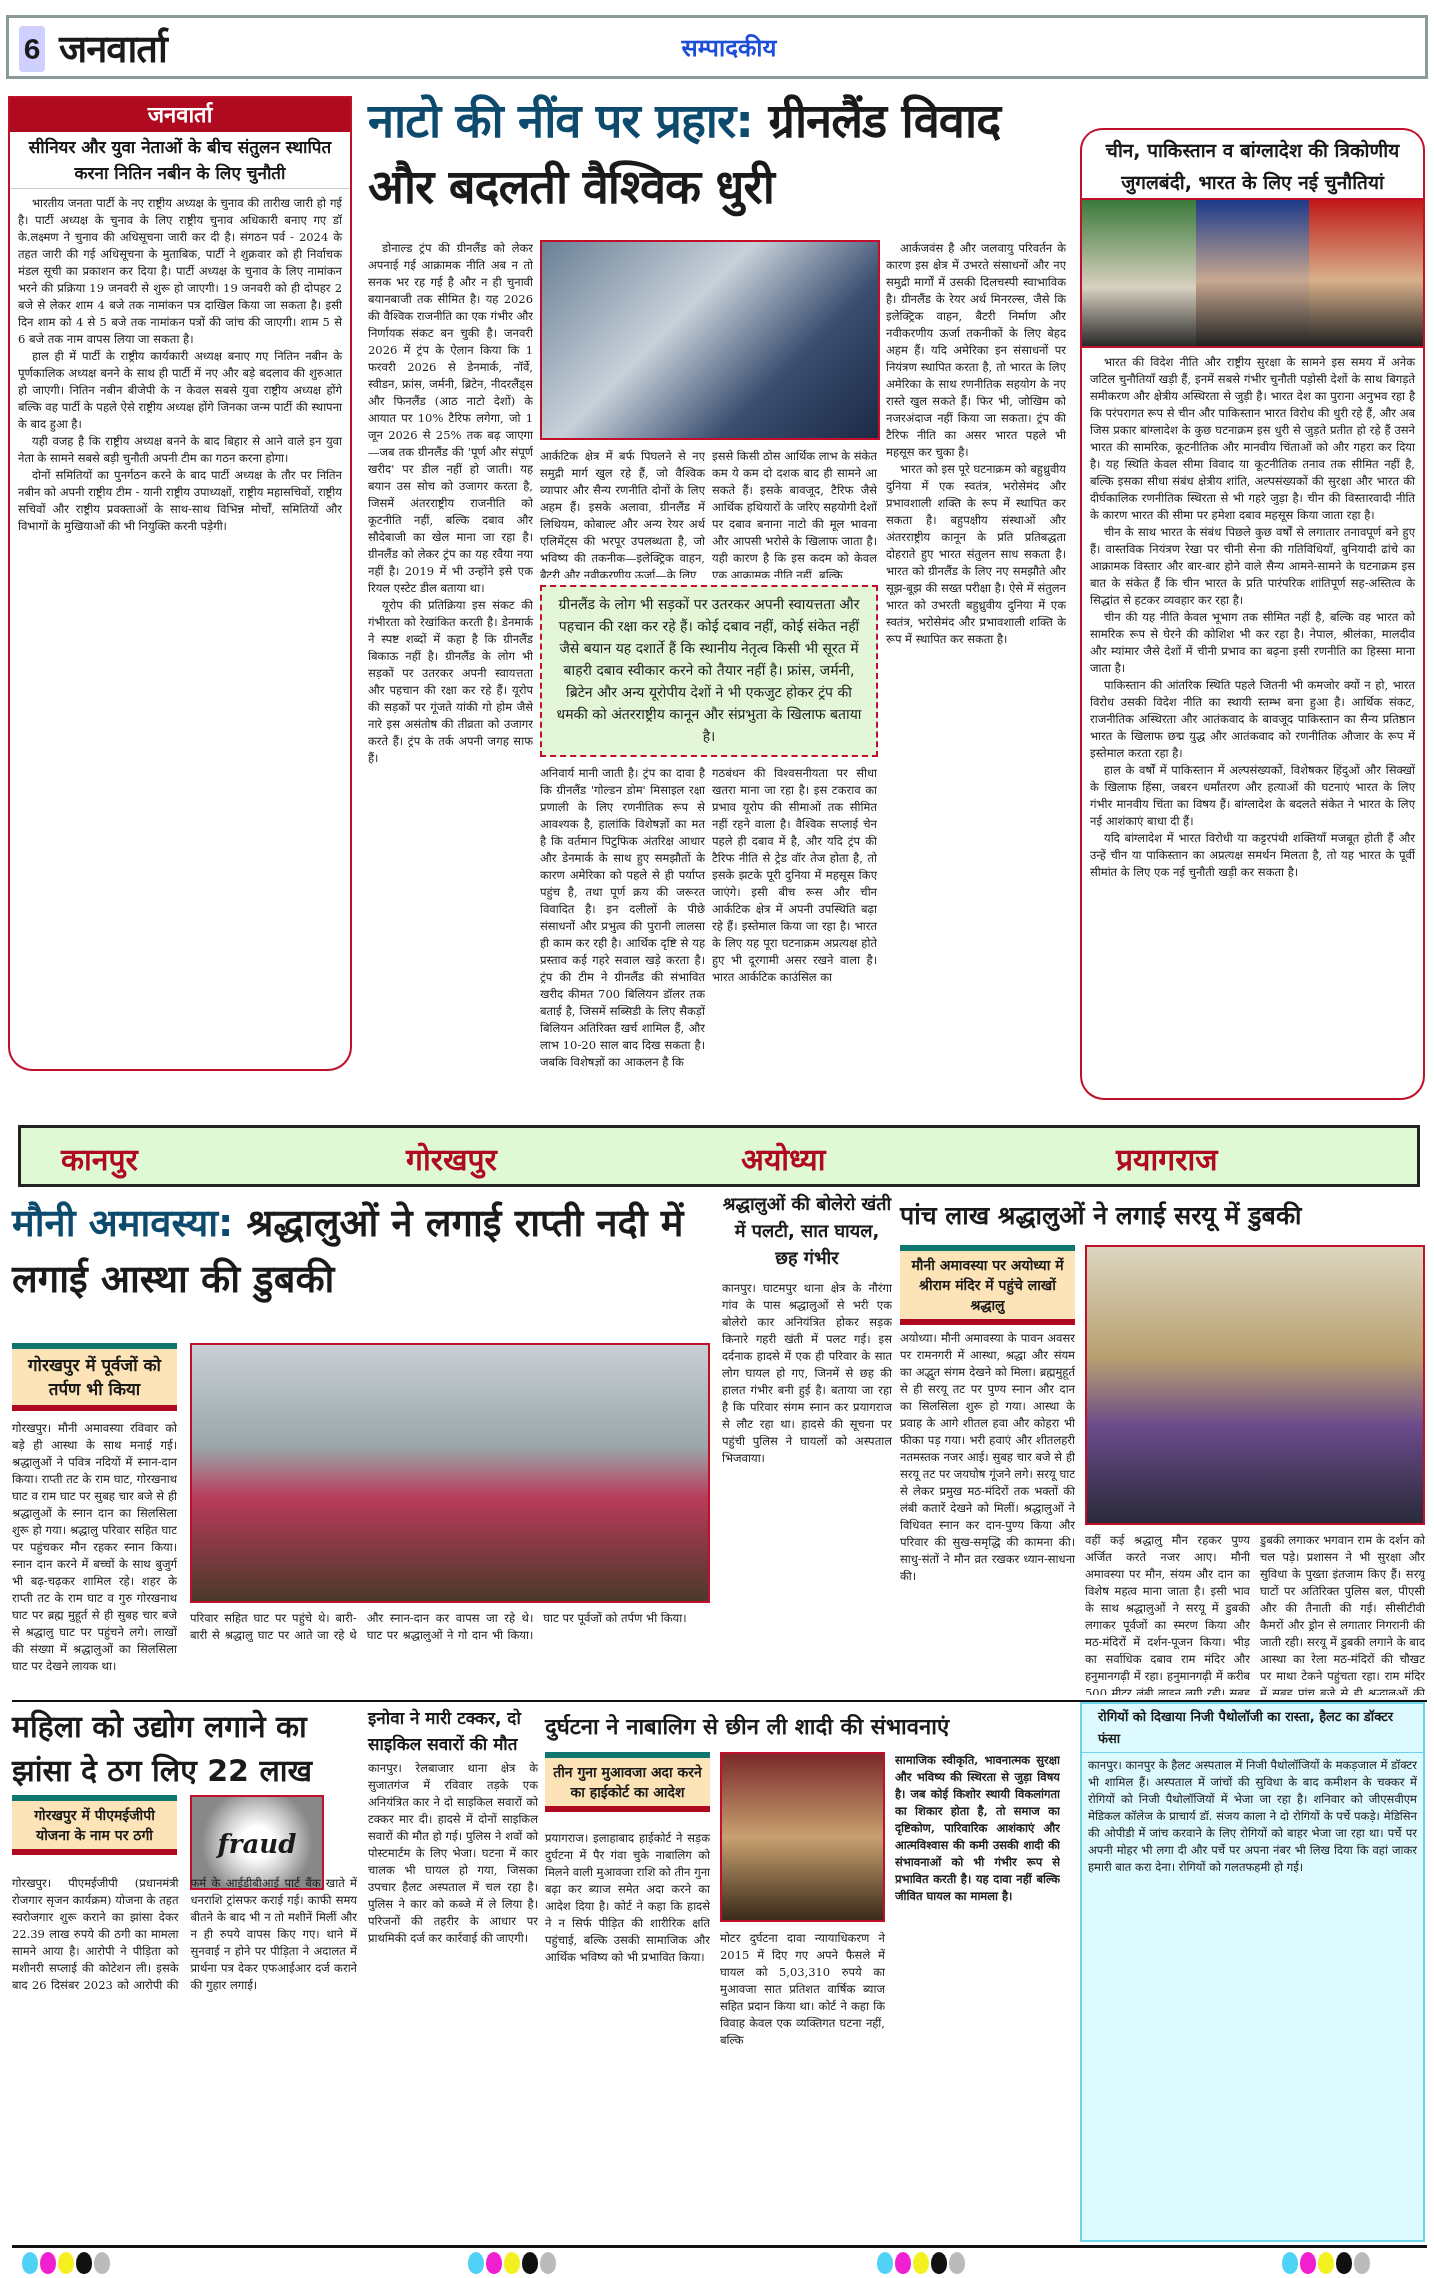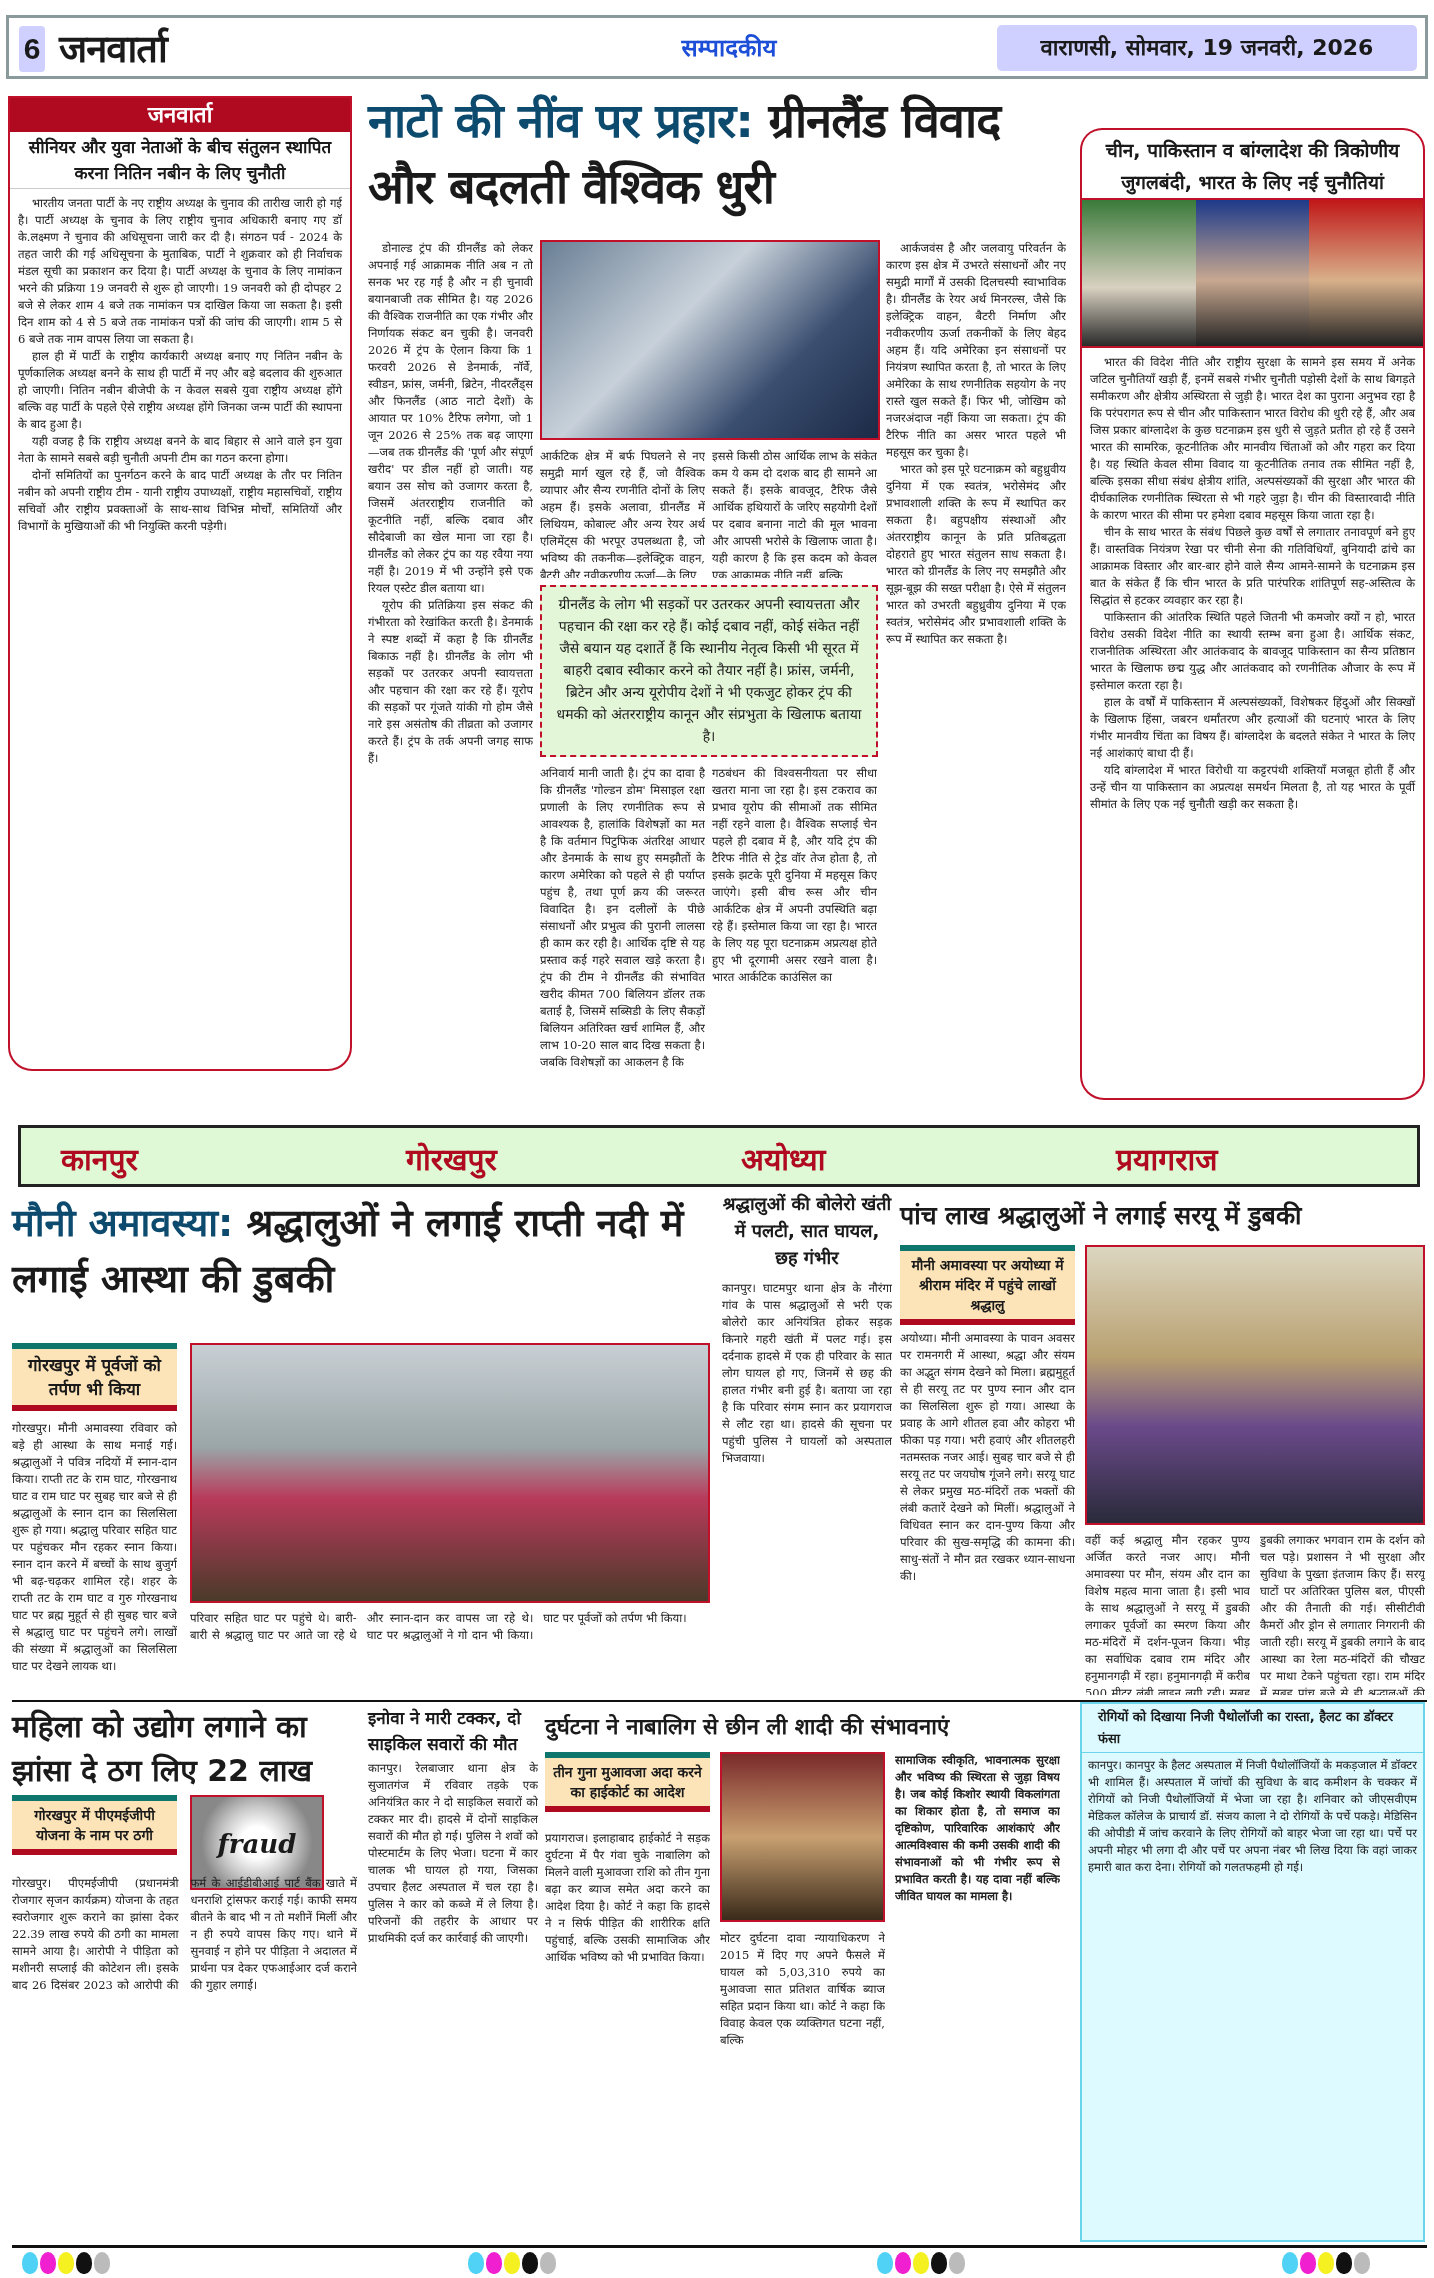--- a/index.html
+++ b/index.html
@@ -30,21 +30,20 @@
   .regmarks { display: flex; gap: 2px; }
   .dot { width: 16px; height: 22px; border-radius: 50% 50% 45% 45%; }
 </style>
 </head>
 <body>
 
 <div class="abs masthead">
   <div class="abs pagenum">6</div>
   <div class="abs paper-name">जनवार्ता</div>
   <div class="abs section-name">सम्पादकीय</div>
-  <div class="abs dateline">वाराणसी, सोमवार, 19 जनवरी, 2026</div>
 </div>
 
 <div class="abs red-box" style="left:8px; top:96px; width:344px; height:975px;">
   <div class="brand-bar">जनवार्ता</div>
   <div class="sub-head">सीनियर और युवा नेताओं के बीच संतुलन स्थापित करना नितिन नबीन के लिए चुनौती</div>
   <div class="col-text" style="padding:6px 8px; height:880px;">
     <p>भारतीय जनता पार्टी के नए राष्ट्रीय अध्यक्ष के चुनाव की तारीख जारी हो गई है। पार्टी अध्यक्ष के चुनाव के लिए राष्ट्रीय चुनाव अधिकारी बनाए गए डॉ के.लक्ष्मण ने चुनाव की अधिसूचना जारी कर दी है। संगठन पर्व - 2024 के तहत जारी की गई अधिसूचना के मुताबिक, पार्टी ने शुक्रवार को ही निर्वाचक मंडल सूची का प्रकाशन कर दिया है। पार्टी अध्यक्ष के चुनाव के लिए नामांकन भरने की प्रक्रिया 19 जनवरी से शुरू हो जाएगी। 19 जनवरी को ही दोपहर 2 बजे से लेकर शाम 4 बजे तक नामांकन पत्र दाखिल किया जा सकता है। इसी दिन शाम को 4 से 5 बजे तक नामांकन पत्रों की जांच की जाएगी। शाम 5 से 6 बजे तक नाम वापस लिया जा सकता है।</p>
     <p>हाल ही में पार्टी के राष्ट्रीय कार्यकारी अध्यक्ष बनाए गए नितिन नबीन के पूर्णकालिक अध्यक्ष बनने के साथ ही पार्टी में नए और बड़े बदलाव की शुरुआत हो जाएगी। नितिन नबीन बीजेपी के न केवल सबसे युवा राष्ट्रीय अध्यक्ष होंगे बल्कि वह पार्टी के पहले ऐसे राष्ट्रीय अध्यक्ष होंगे जिनका जन्म पार्टी की स्थापना के बाद हुआ है।</p>
     <p>यही वजह है कि राष्ट्रीय अध्यक्ष बनने के बाद बिहार से आने वाले इन युवा नेता के सामने सबसे बड़ी चुनौती अपनी टीम का गठन करना होगा।</p>
     <p>दोनों समितियों का पुनर्गठन करने के बाद पार्टी अध्यक्ष के तौर पर नितिन नबीन को अपनी राष्ट्रीय टीम - यानी राष्ट्रीय उपाध्यक्षों, राष्ट्रीय महासचिवों, राष्ट्रीय सचिवों और राष्ट्रीय प्रवक्ताओं के साथ-साथ विभिन्न मोर्चों, समितियों और विभागों के मुखियाओं की भी नियुक्ति करनी पड़ेगी।</p>
@@ -73,20 +72,21 @@
 <div class="abs" style="left:1080px; top:88px; width:345px; height:985px;">
   <div class="right-head">चीन, पाकिस्तान व बांग्लादेश की त्रिकोणीय जुगलबंदी, भारत के लिए नई चुनौतियां</div>
   <div class="faces">
     <div class="face" style="background:linear-gradient(#3a7a3a,#d8d0c0 60%,#2a2a2a);"></div>
     <div class="face" style="background:linear-gradient(#1d3a8a,#c8a890 55%,#222);"></div>
     <div class="face" style="background:linear-gradient(#c01818,#d8b08a 55%,#222);"></div>
   </div>
   <div class="col-text red-box" style="border-top:none; padding:6px 8px; height:752px;">
     <p>भारत की विदेश नीति और राष्ट्रीय सुरक्षा के सामने इस समय में अनेक जटिल चुनौतियाँ खड़ी हैं, इनमें सबसे गंभीर चुनौती पड़ोसी देशों के साथ बिगड़ते समीकरण और क्षेत्रीय अस्थिरता से जुड़ी है। भारत देश का पुराना अनुभव रहा है कि परंपरागत रूप से चीन और पाकिस्तान भारत विरोध की धुरी रहे हैं, और अब जिस प्रकार बांग्लादेश के कुछ घटनाक्रम इस धुरी से जुड़ते प्रतीत हो रहे हैं उसने भारत की सामरिक, कूटनीतिक और मानवीय चिंताओं को और गहरा कर दिया है। यह स्थिति केवल सीमा विवाद या कूटनीतिक तनाव तक सीमित नहीं है, बल्कि इसका सीधा संबंध क्षेत्रीय शांति, अल्पसंख्यकों की सुरक्षा और भारत की दीर्घकालिक रणनीतिक स्थिरता से भी गहरे जुड़ा है। चीन की विस्तारवादी नीति के कारण भारत की सीमा पर हमेशा दबाव महसूस किया जाता रहा है।</p>
     <p>चीन के साथ भारत के संबंध पिछले कुछ वर्षों से लगातार तनावपूर्ण बने हुए हैं। वास्तविक नियंत्रण रेखा पर चीनी सेना की गतिविधियाँ, बुनियादी ढांचे का आक्रामक विस्तार और बार-बार होने वाले सैन्य आमने-सामने के घटनाक्रम इस बात के संकेत हैं कि चीन भारत के प्रति पारंपरिक शांतिपूर्ण सह-अस्तित्व के सिद्धांत से हटकर व्यवहार कर रहा है।</p>
+    <p>चीन की यह नीति केवल भूभाग तक सीमित नहीं है, बल्कि वह भारत को सामरिक रूप से घेरने की कोशिश भी कर रहा है। नेपाल, श्रीलंका, मालदीव और म्यांमार जैसे देशों में चीनी प्रभाव का बढ़ना इसी रणनीति का हिस्सा माना जाता है।</p>
     <p>पाकिस्तान की आंतरिक स्थिति पहले जितनी भी कमजोर क्यों न हो, भारत विरोध उसकी विदेश नीति का स्थायी स्तम्भ बना हुआ है। आर्थिक संकट, राजनीतिक अस्थिरता और आतंकवाद के बावजूद पाकिस्तान का सैन्य प्रतिष्ठान भारत के खिलाफ छद्म युद्ध और आतंकवाद को रणनीतिक औजार के रूप में इस्तेमाल करता रहा है।</p>
     <p>हाल के वर्षों में पाकिस्तान में अल्पसंख्यकों, विशेषकर हिंदुओं और सिक्खों के खिलाफ हिंसा, जबरन धर्मांतरण और हत्याओं की घटनाएं भारत के लिए गंभीर मानवीय चिंता का विषय हैं। बांग्लादेश के बदलते संकेत ने भारत के लिए नई आशंकाएं बाधा दी हैं।</p>
     <p>यदि बांग्लादेश में भारत विरोधी या कट्टरपंथी शक्तियाँ मजबूत होती हैं और उन्हें चीन या पाकिस्तान का अप्रत्यक्ष समर्थन मिलता है, तो यह भारत के पूर्वी सीमांत के लिए एक नई चुनौती खड़ी कर सकता है।</p>
   </div>
 </div>
 
 <div class="abs city-band">
   <span class="city" style="left:40px;">कानपुर</span>
   <span class="city" style="left:385px;">गोरखपुर</span>
   <span class="city" style="left:720px;">अयोध्या</span>

